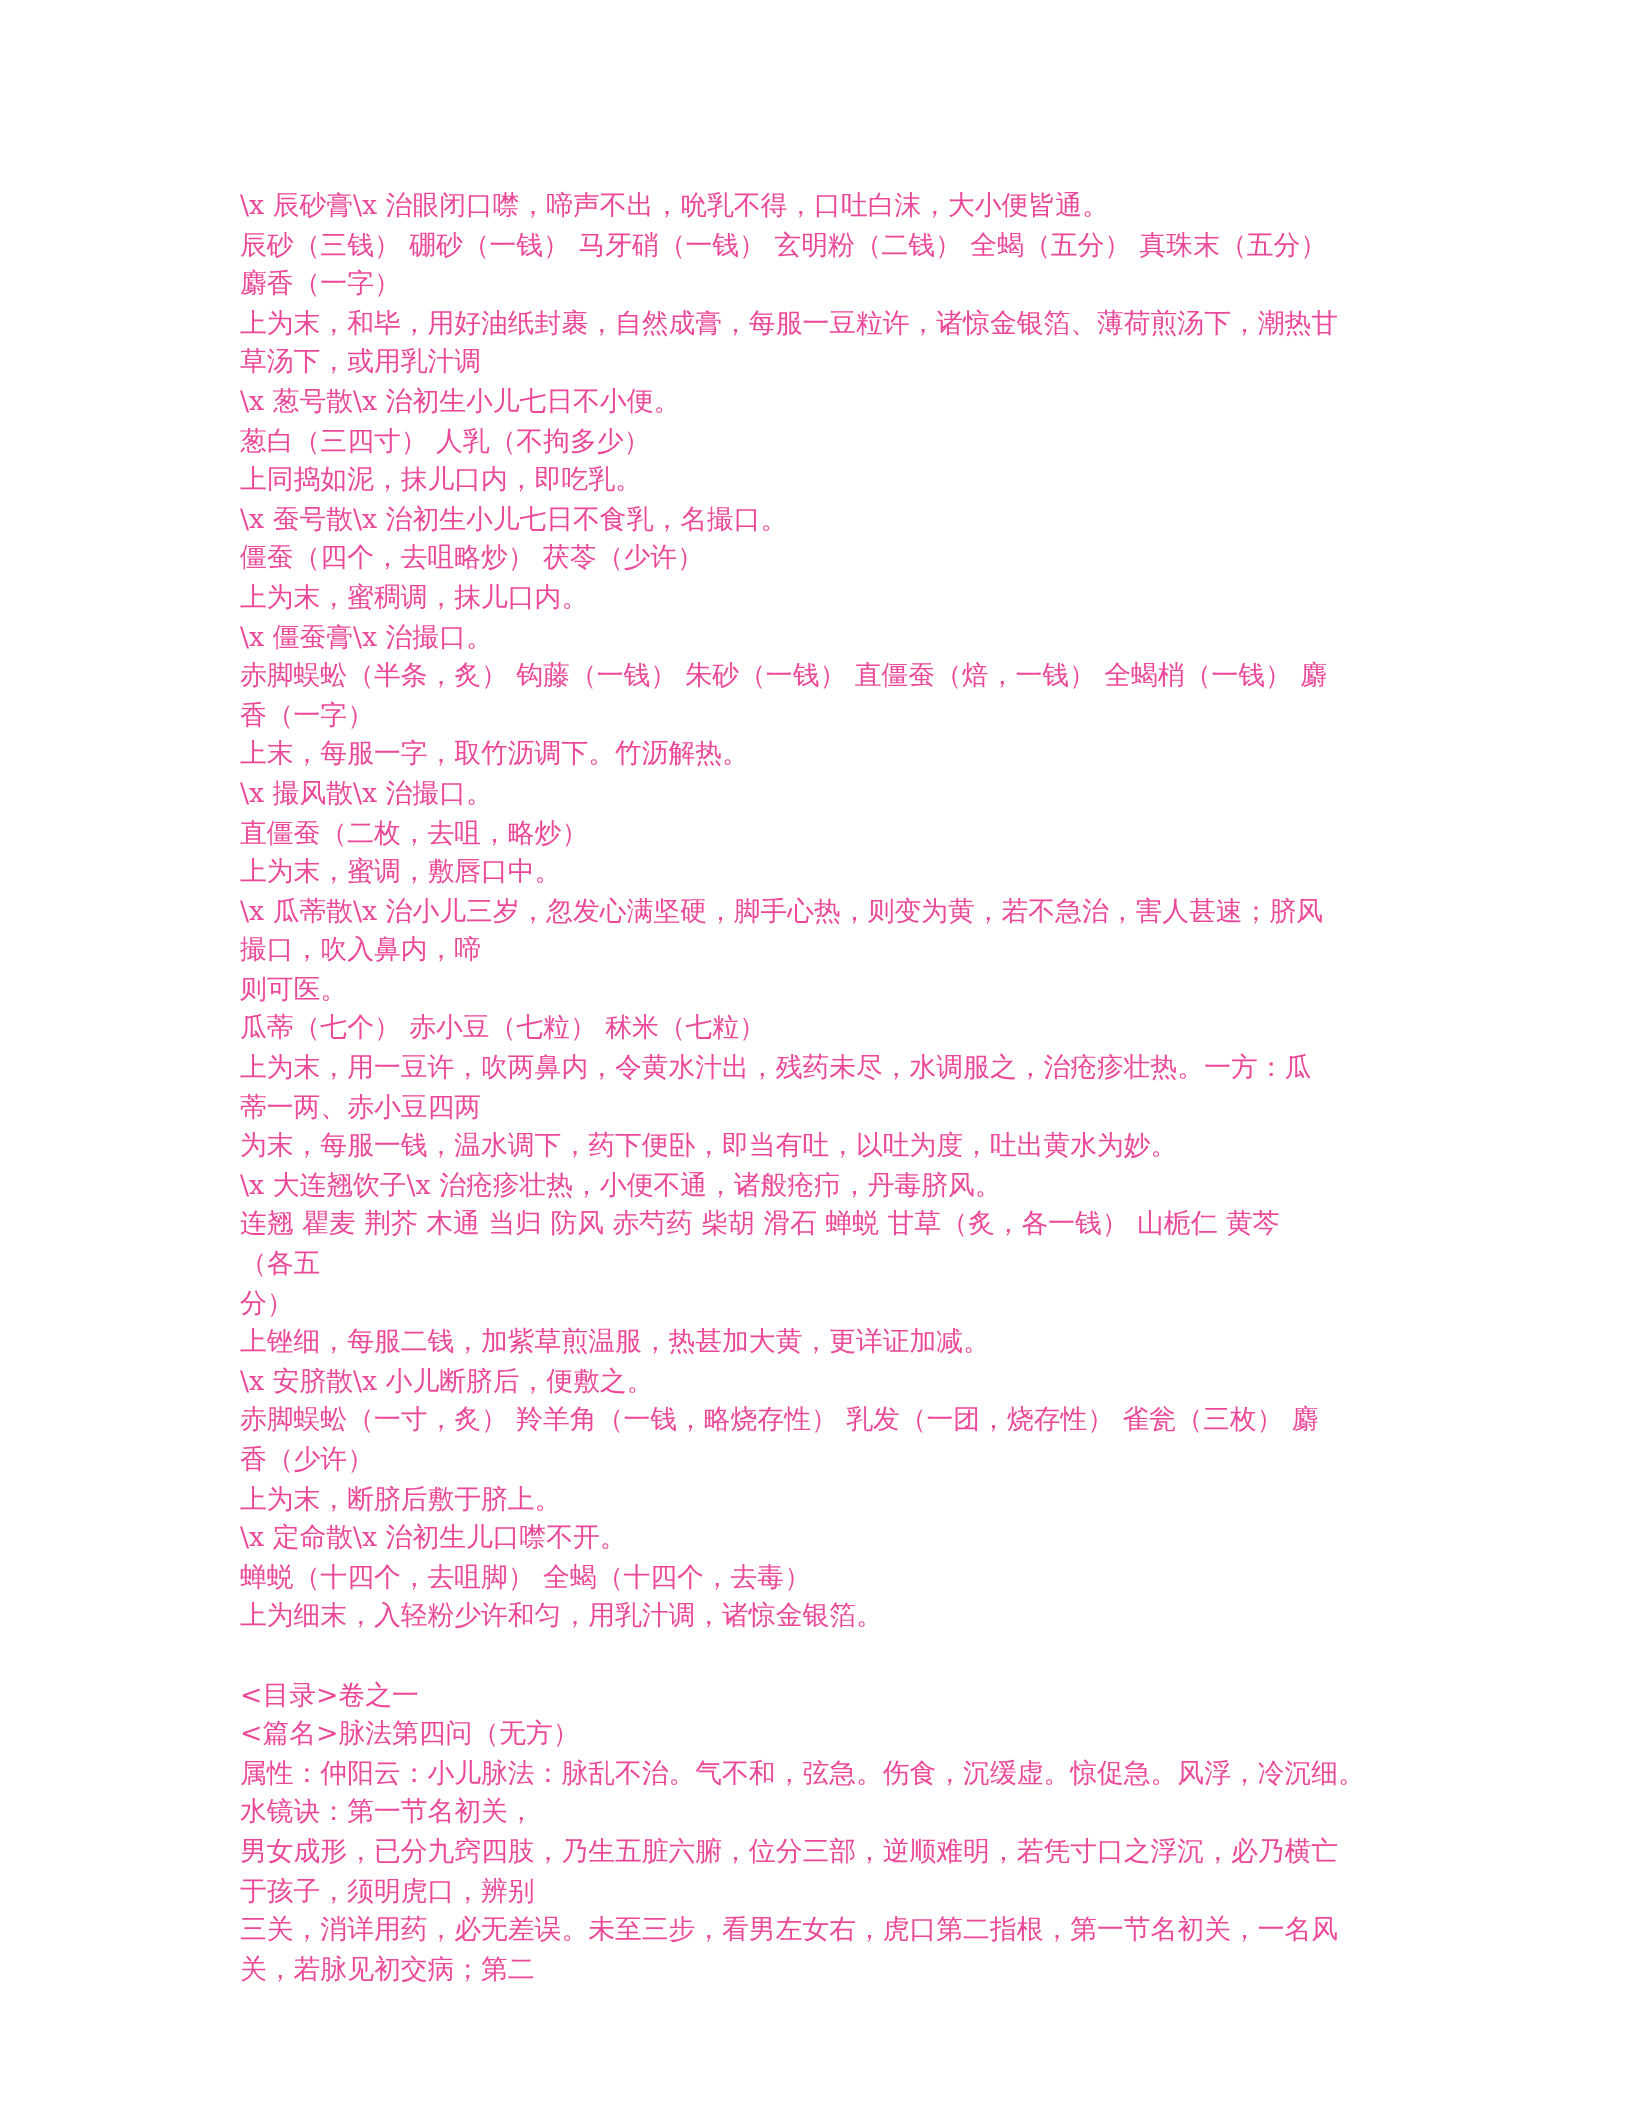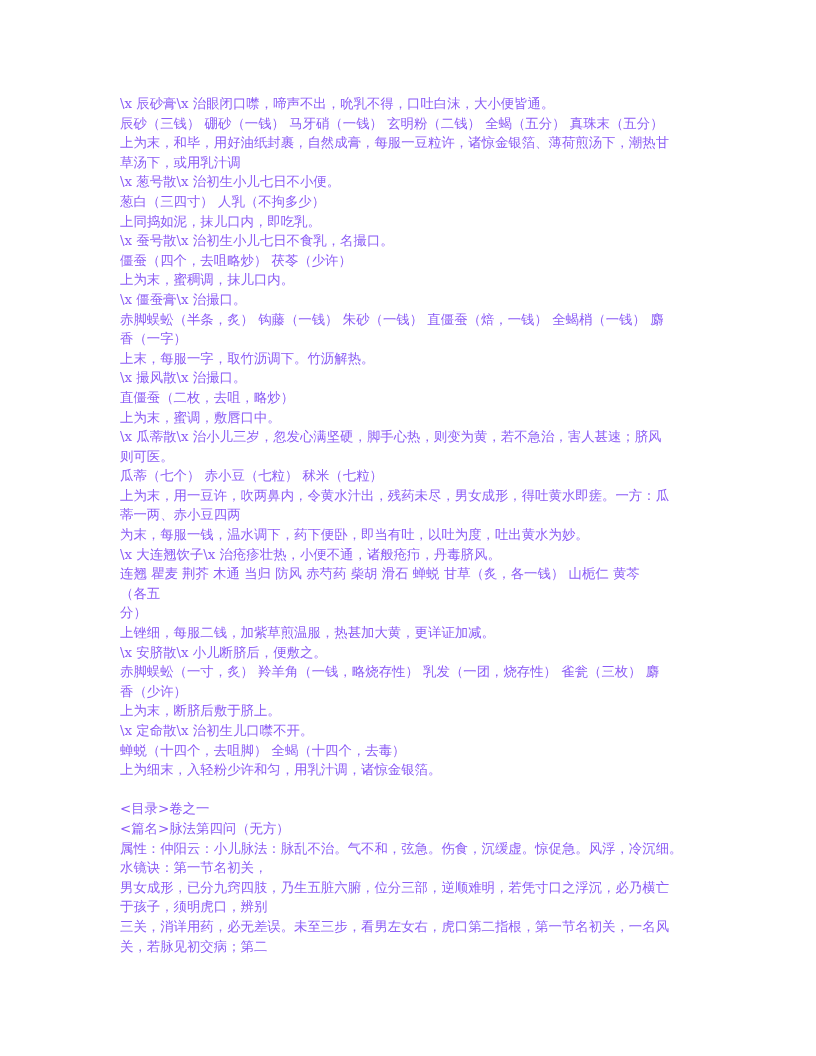--- a/index.html
+++ b/index.html
@@ -5,50 +5,52 @@
     html, body { margin: 0; padding: 0; background: #ffffff; }
     body { width: 816px; height: 1056px; position: relative; overflow: hidden; }
     .page {
       position: absolute;
       left: 120px;
       top: 94px;
       width: 580px;
       font-family: "DejaVu Serif", "Liberation Serif", serif;
       font-size: 13.4px;
       line-height: 19.6px;
-      color: #8b5cf6;
+      color: #ec4899;
     }
     .line { white-space: pre-wrap; word-break: break-all; }
     .blank { height: 19.6px; }
   </style>
 </head>
 <body>
 
 <div class="page">
   <div class="line">\x 辰砂膏\x 治眼闭口噤，啼声不出，吮乳不得，口吐白沫，大小便皆通。</div>
   <div class="line">辰砂（三钱） 硼砂（一钱） 马牙硝（一钱） 玄明粉（二钱） 全蝎（五分） 真珠末（五分）</div>
+  <div class="line">麝香（一字）</div>
   <div class="line">上为末，和毕，用好油纸封裹，自然成膏，每服一豆粒许，诸惊金银箔、薄荷煎汤下，潮热甘</div>
   <div class="line">草汤下，或用乳汁调</div>
   <div class="line">\x 葱号散\x 治初生小儿七日不小便。</div>
   <div class="line">葱白（三四寸） 人乳（不拘多少）</div>
   <div class="line">上同捣如泥，抹儿口内，即吃乳。</div>
   <div class="line">\x 蚕号散\x 治初生小儿七日不食乳，名撮口。</div>
   <div class="line">僵蚕（四个，去咀略炒） 茯苓（少许）</div>
   <div class="line">上为末，蜜稠调，抹儿口内。</div>
   <div class="line">\x 僵蚕膏\x 治撮口。</div>
   <div class="line">赤脚蜈蚣（半条，炙） 钩藤（一钱） 朱砂（一钱） 直僵蚕（焙，一钱） 全蝎梢（一钱） 麝</div>
   <div class="line">香（一字）</div>
   <div class="line">上末，每服一字，取竹沥调下。竹沥解热。</div>
   <div class="line">\x 撮风散\x 治撮口。</div>
   <div class="line">直僵蚕（二枚，去咀，略炒）</div>
   <div class="line">上为末，蜜调，敷唇口中。</div>
   <div class="line">\x 瓜蒂散\x 治小儿三岁，忽发心满坚硬，脚手心热，则变为黄，若不急治，害人甚速；脐风</div>
+  <div class="line">撮口，吹入鼻内，啼</div>
   <div class="line">则可医。</div>
   <div class="line">瓜蒂（七个） 赤小豆（七粒） 秫米（七粒）</div>
-  <div class="line">上为末，用一豆许，吹两鼻内，令黄水汁出，残药未尽，男女成形，得吐黄水即瘥。一方：瓜</div>
+  <div class="line">上为末，用一豆许，吹两鼻内，令黄水汁出，残药未尽，水调服之，治疮疹壮热。一方：瓜</div>
   <div class="line">蒂一两、赤小豆四两</div>
   <div class="line">为末，每服一钱，温水调下，药下便卧，即当有吐，以吐为度，吐出黄水为妙。</div>
   <div class="line">\x 大连翘饮子\x 治疮疹壮热，小便不通，诸般疮疖，丹毒脐风。</div>
   <div class="line">连翘 瞿麦 荆芥 木通 当归 防风 赤芍药 柴胡 滑石 蝉蜕 甘草（炙，各一钱） 山栀仁 黄芩</div>
   <div class="line">（各五</div>
   <div class="line">分）</div>
   <div class="line">上锉细，每服二钱，加紫草煎温服，热甚加大黄，更详证加减。</div>
   <div class="line">\x 安脐散\x 小儿断脐后，便敷之。</div>
   <div class="line">赤脚蜈蚣（一寸，炙） 羚羊角（一钱，略烧存性） 乳发（一团，烧存性） 雀瓮（三枚） 麝</div>
   <div class="line">香（少许）</div>

